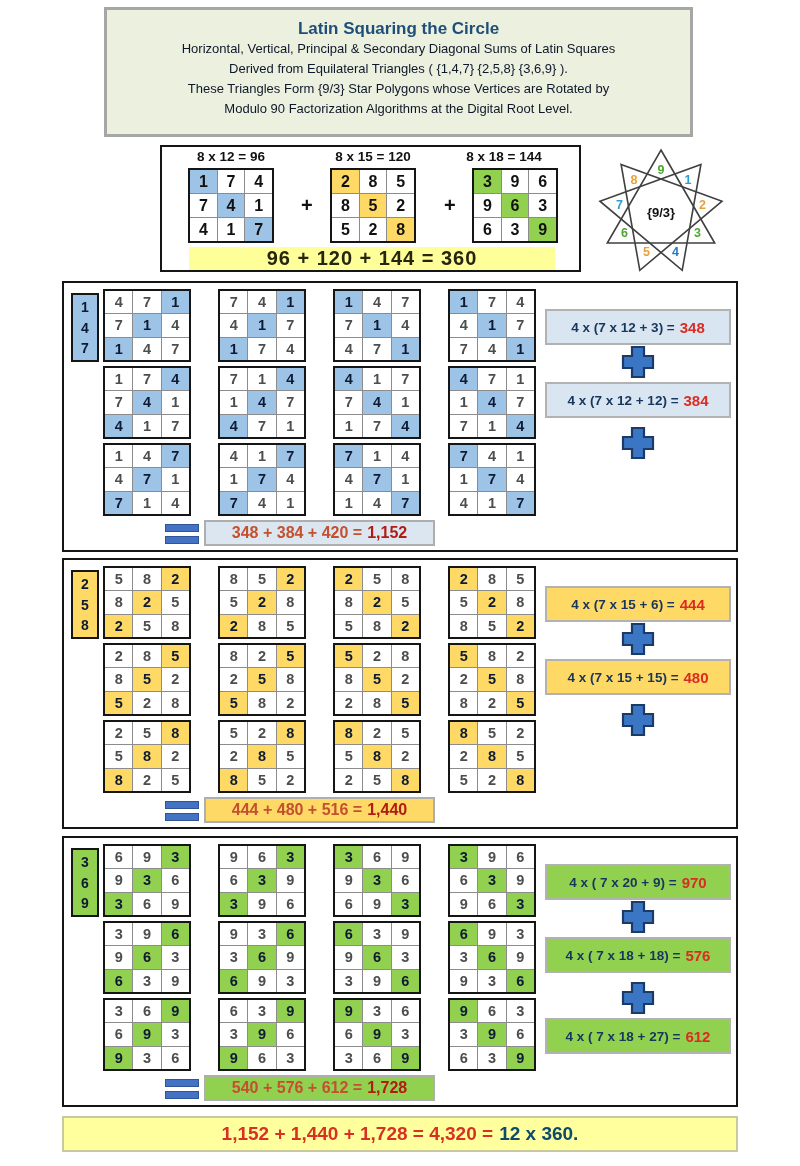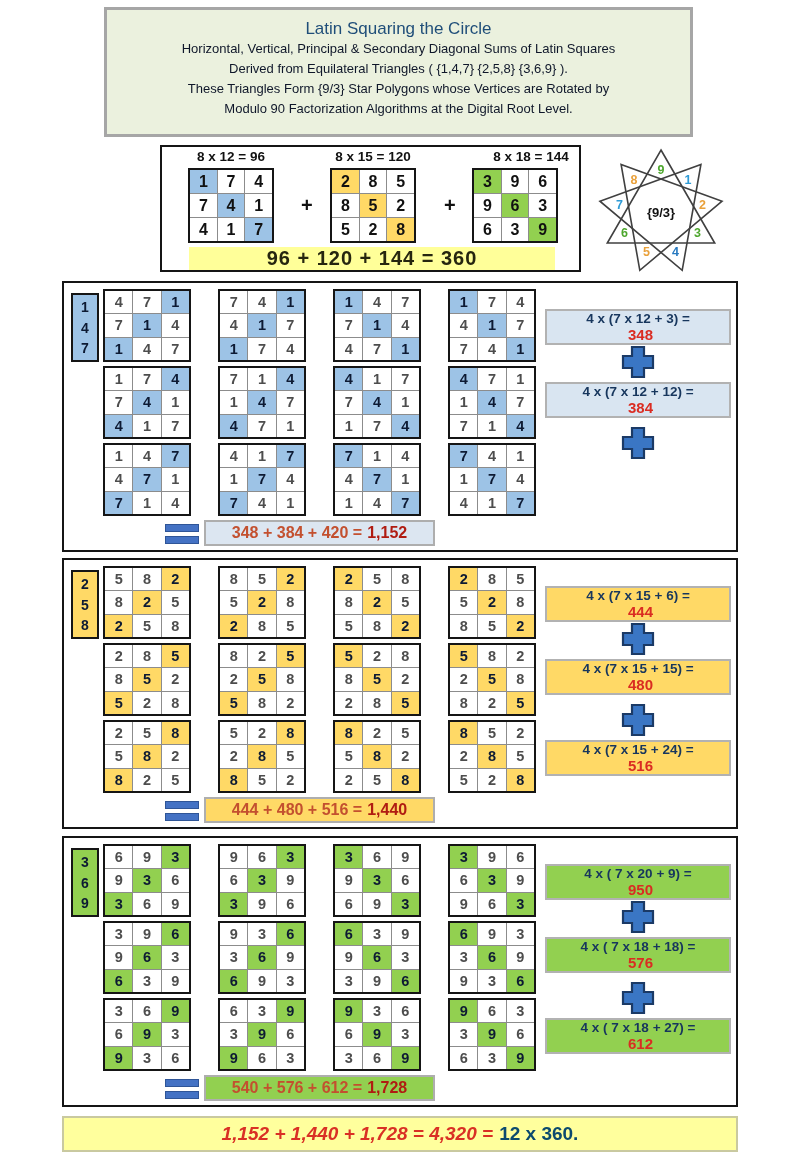--- a/index.html
+++ b/index.html
@@ -2,21 +2,21 @@
 <html><head>
 <meta charset="utf-8">
 <style>
   html,body{margin:0;padding:0;background:#ffffff;}
   body{width:800px;height:1166px;font-family:"Liberation Sans",sans-serif;}
   #page{position:relative;width:800px;height:1166px;background:#ffffff;overflow:hidden;}
 
   
   .header-box{position:absolute;left:104px;top:7px;width:589px;height:130px;background:#ebf1de;
     border:3px solid #a6a6a6;box-sizing:border-box;text-align:center;}
-  .header-title{margin-top:9px;font-size:17px;font-weight:normal;color:#1f4e79;}
+  .header-title{margin-top:9px;font-size:17px;font-weight:bold;color:#1f4e79;}
   .header-line{font-size:13px;font-weight:normal;color:#0f172a;line-height:20px;}
 
   
   .top-box{position:absolute;left:160px;top:145px;width:421px;height:127px;border:2px solid #151515;
     box-sizing:border-box;background:#fff;}
   .top-label{position:absolute;top:2px;width:110px;text-align:center;font-size:13.5px;font-weight:bold;color:#111;}
   .topsq{position:absolute;top:21px;width:86px;height:75px;}
   .top-plus{position:absolute;top:47px;font-size:20px;font-weight:bold;color:#111;}
   .top-sum{position:absolute;left:27px;top:100px;width:366px;height:23px;background:#ffff99;
     display:flex;align-items:center;justify-content:center;font-size:20px;font-weight:bold;color:#26260f;letter-spacing:1px;}
@@ -35,59 +35,59 @@
   .sec-blue{--hl:#9dc3e6;--boxbg:#d9e5f1;--sumbg:#dce6f1;}
   .sec-yellow{--hl:#ffd966;--boxbg:#ffd966;--sumbg:#ffd966;}
   .sec-green{--hl:#92d050;--boxbg:#92d050;--sumbg:#92d050;}
   .strip{position:absolute;left:7px;top:10px;width:28px;height:69px;border:2.5px solid #151515;
     box-sizing:border-box;background:var(--hl);display:flex;flex-direction:column;align-items:center;
     justify-content:space-evenly;font-weight:800;font-size:14px;color:#0d1a33;}
   .squares{position:absolute;left:39px;top:6px;display:grid;grid-template-columns:repeat(4,88px);
     grid-template-rows:repeat(3,73px);column-gap:27px;row-gap:4px;}
   .fbox{position:absolute;left:481px;width:186px;height:36px;background:var(--boxbg);
     border:2px solid #b2b2b2;box-sizing:border-box;display:flex;align-items:center;justify-content:center;
-    font-size:13.5px;font-weight:bold;color:#17365d;white-space:pre;flex-direction:column;}
+    font-size:13.5px;font-weight:bold;color:#17365d;white-space:pre;}
   .fbox .res{color:#da2c22;margin-left:5px;font-size:15px;}
   .f1{top:26px}.f2{top:99px}.f3{top:180px}
   .plus-icon{position:absolute;left:557px;width:34px;height:34px;}
   .p1{top:62px}.p2{top:143px}
   .eq{position:absolute;left:101px;top:241px;width:34px;height:20px;display:flex;flex-direction:column;justify-content:space-between;}
   .eq .bar{height:8px;background:#4472c4;border:1.5px solid #2f5597;box-sizing:border-box;}
   .sumbox{position:absolute;left:140px;top:237px;width:231px;height:26px;background:var(--sumbg);
     border:2.5px solid #aeaeae;box-sizing:border-box;display:flex;align-items:center;justify-content:center;
     font-size:16px;font-weight:bold;color:#c3502f;white-space:pre;}
   .sumbox .res{color:#b01c12;margin-left:5px;}
 
   
   #star-wrap{position:absolute;left:582px;top:142px;width:158px;height:140px;}
 
   
   .footer-bar{position:absolute;left:62px;top:1116px;width:676px;height:36px;background:#ffff9d;
     border:2px solid #c9c9a0;box-sizing:border-box;display:flex;align-items:center;justify-content:center;
     font-size:19px;font-weight:bold;white-space:pre;}
-  .footer-bar .expr{color:#d93025;font-style:italic;}
+  .footer-bar .expr{color:#d93025;}
   .footer-bar .res{color:#0c4a6e;margin-left:6px;}
 </style>
 </head>
 <body>
 
 <div id="page">
 
   <div class="header-box">
     <div class="header-title">Latin Squaring the Circle</div>
     <div class="header-line">Horizontal, Vertical, Principal &amp; Secondary Diagonal Sums of Latin Squares</div>
     <div class="header-line">Derived from Equilateral Triangles ( {1,4,7} {2,5,8} {3,6,9} ).</div>
     <div class="header-line">These Triangles Form {9/3} Star Polygons whose Vertices are Rotated by</div>
     <div class="header-line">Modulo 90 Factorization Algorithms at the Digital Root Level.</div>
   </div>
 
   <div class="top-box">
     <div class="top-label" style="left:14px">8 x 12 = 96</div>
     <div class="top-label" style="left:156px">8 x 15 = 120</div>
-    <div class="top-label" style="left:314px">8 x 18 = 144</div>
+    <div class="top-label" style="left:287px">8 x 18 = 144</div>
     <div class="topsq sec-blue" style="left:26px">
         <div class="lsq">
           <div class="cell hl">1</div>
           <div class="cell">7</div>
           <div class="cell">4</div>
           <div class="cell">7</div>
           <div class="cell hl">4</div>
           <div class="cell">1</div>
           <div class="cell">4</div>
           <div class="cell">1</div>
@@ -437,21 +437,20 @@
         </div>
       </div>
     <div class="fbox f1"><span>4 x (7 x 15 + 6) =</span><span class="res">444</span></div>
     <div class="plus-icon p1"><svg viewBox="0 0 34 34" width="34" height="34">
           <path d="M11 2 h12 v9 h9 v12 h-9 v9 h-12 v-9 h-9 v-12 h9 z" fill="#3a76c4" stroke="#1b3a66" stroke-width="2.2"></path>
         </svg></div>
     <div class="fbox f2"><span>4 x (7 x 15 + 15) =</span><span class="res">480</span></div>
     <div class="plus-icon p2"><svg viewBox="0 0 34 34" width="34" height="34">
           <path d="M11 2 h12 v9 h9 v12 h-9 v9 h-12 v-9 h-9 v-12 h9 z" fill="#3a76c4" stroke="#1b3a66" stroke-width="2.2"></path>
         </svg></div>
-    <div class="fbox f3"><span>4 x (7 x 15 + 24) =</span><span class="res">516</span></div>
     <div class="eq">
         <div class="bar"></div>
         <div class="bar"></div>
       </div>
     <div class="sumbox"><span>444 + 480 + 516 =</span><span class="res">1,440</span></div>
   </div>
 
   <div class="section sec-green" style="top:836px">
     <div class="strip">
         <div>3</div>
@@ -585,21 +584,21 @@
           <div class="cell">6</div>
           <div class="cell">3</div>
           <div class="cell">3</div>
           <div class="cell hl">9</div>
           <div class="cell">6</div>
           <div class="cell">6</div>
           <div class="cell">3</div>
           <div class="cell hl">9</div>
         </div>
       </div>
-    <div class="fbox f1"><span>4 x ( 7 x 20 + 9) =</span><span class="res">950</span></div>
+    <div class="fbox f1"><span>4 x ( 7 x 20 + 9) =</span><span class="res">970</span></div>
     <div class="plus-icon p1"><svg viewBox="0 0 34 34" width="34" height="34">
           <path d="M11 2 h12 v9 h9 v12 h-9 v9 h-12 v-9 h-9 v-12 h9 z" fill="#3a76c4" stroke="#1b3a66" stroke-width="2.2"></path>
         </svg></div>
     <div class="fbox f2"><span>4 x ( 7 x 18 + 18) =</span><span class="res">576</span></div>
     <div class="plus-icon p2"><svg viewBox="0 0 34 34" width="34" height="34">
           <path d="M11 2 h12 v9 h9 v12 h-9 v9 h-12 v-9 h-9 v-12 h9 z" fill="#3a76c4" stroke="#1b3a66" stroke-width="2.2"></path>
         </svg></div>
     <div class="fbox f3"><span>4 x ( 7 x 18 + 27) =</span><span class="res">612</span></div>
     <div class="eq">
         <div class="bar"></div>

